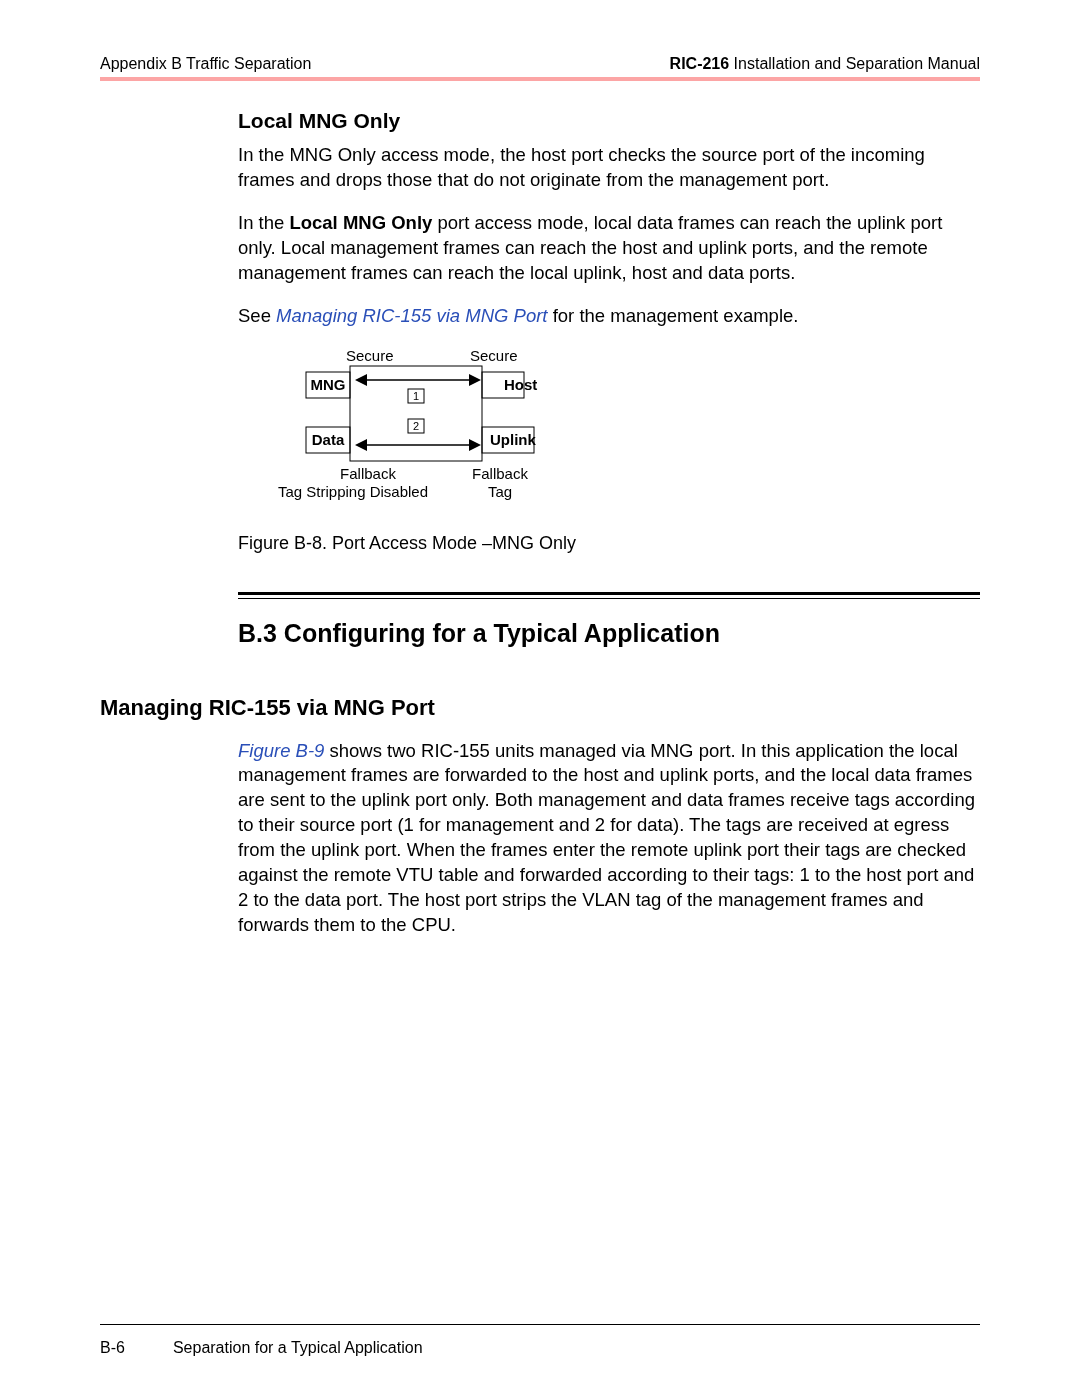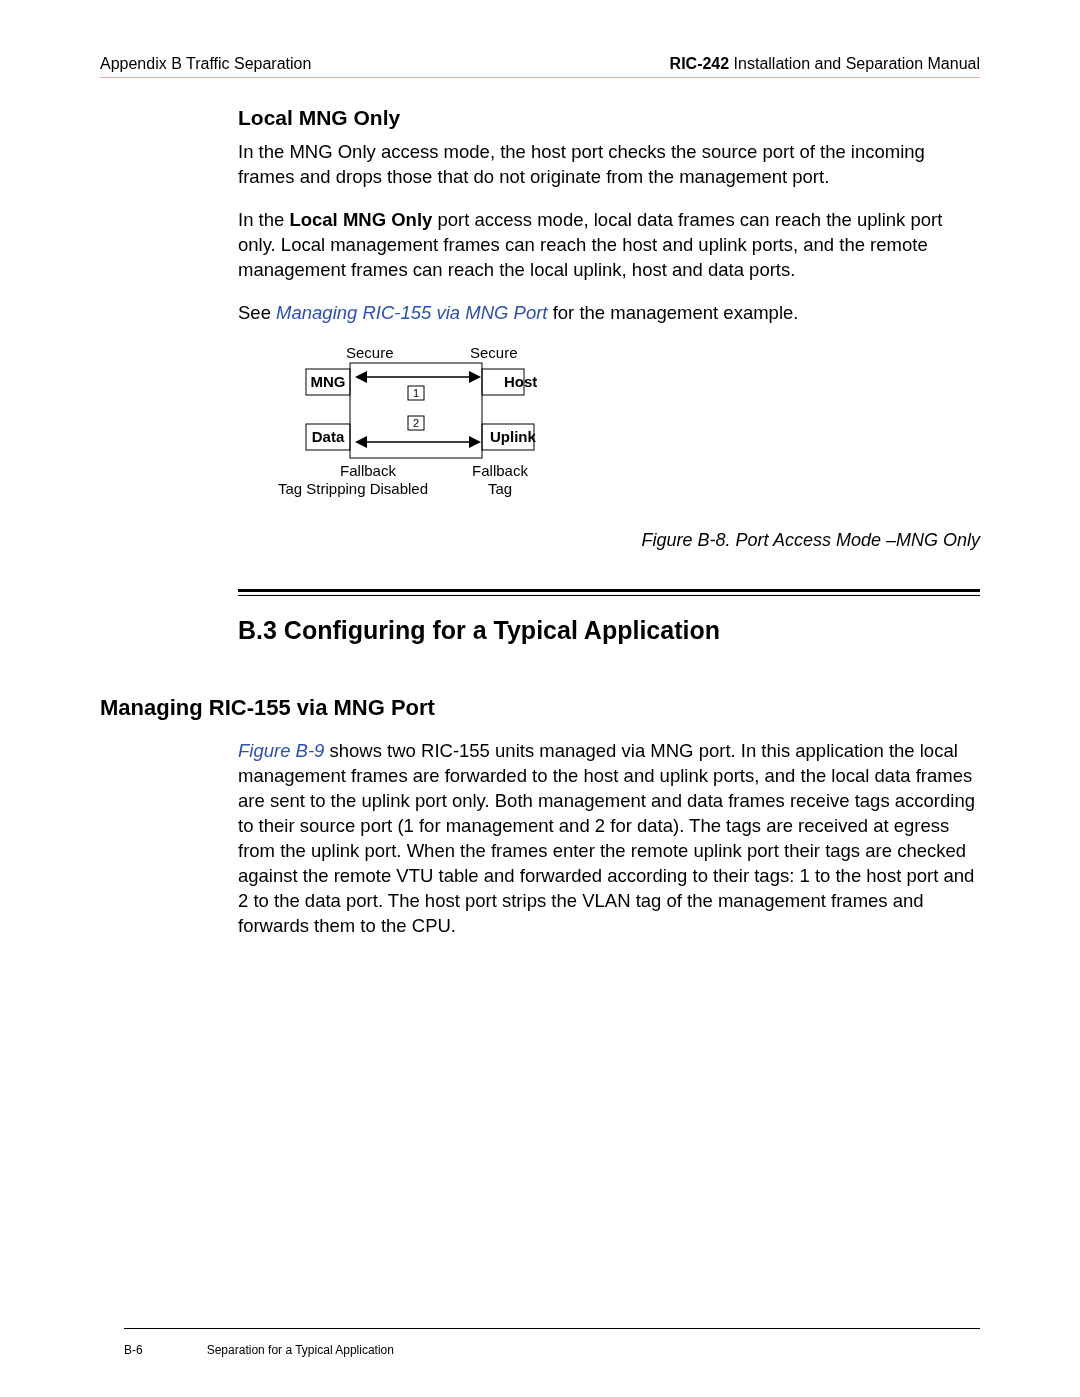--- a/index.html
+++ b/index.html
@@ -15,21 +15,21 @@
     padding: 55px 100px 40px 100px;
     height: 100%;
     display: flex;
     flex-direction: column;
   }
   .header-row {
     display: flex;
     justify-content: space-between;
     font-size: 16px;
     padding-bottom: 4px;
-    border-bottom: 1px solid #fca5a5;
+    border-bottom: 4px solid #fca5a5;
     margin-bottom: 28px;
     gap: 40px;
   }
   .header-left { }
   .header-right { }
   .content {
     margin-left: 138px;
     flex: 1;
   }
   .h-sub {
@@ -46,22 +46,21 @@
   .link {
     color: #2a4fb8;
     font-style: italic;
   }
   .diagram-wrap {
     display: flex;
     flex-direction: column;
     margin: 8px 0 2px 0;
   }
   .figcap {
-    text-align: right;
-    font-style: italic;
+    text-align: left;
     font-size: 18px;
     margin: 6px 0 38px 0;
   }
   .rule-thick {
     border-top: 3px solid #000;
     border-bottom: 1px solid #000;
     height: 7px;
     margin-bottom: 20px;
   }
   .section-title {
@@ -75,35 +74,34 @@
     margin-bottom: 18px;
   }
   .left-col {
     margin-left: 0;
   }
   .footer {
     margin-top: auto;
     border-top: 1px solid #000;
     padding-top: 14px;
     display: flex;
-    gap: 64px;
-    font-size: 12px;
-    margin-left: 24px;
+    gap: 48px;
+    font-size: 16px;
   }
   svg { display: block; }
 </style>
 </head>
 <body>
 
 <div class="page">
 
   <div class="header-row">
     <div class="header-left">Appendix B  Traffic Separation</div>
     <div class="header-right">
-      <span class="bold-inline">RIC-242</span><span> Installation and Separation Manual</span>
+      <span class="bold-inline">RIC-216</span><span> Installation and Separation Manual</span>
     </div>
   </div>
 
   <div class="content">
     <div class="h-sub">Local MNG Only</div>
 
     <p class="body-p">In the MNG Only access mode, the host port checks the source port of the incoming frames and drops those that do not originate from the management port.</p>
 
     <p class="body-p">
       <span>In the </span><span class="bold-inline">Local MNG Only</span><span> port access mode, local data frames can reach the uplink port only. Local management frames can reach the host and uplink ports, and the remote management frames can reach the local uplink, host and data ports.</span>

